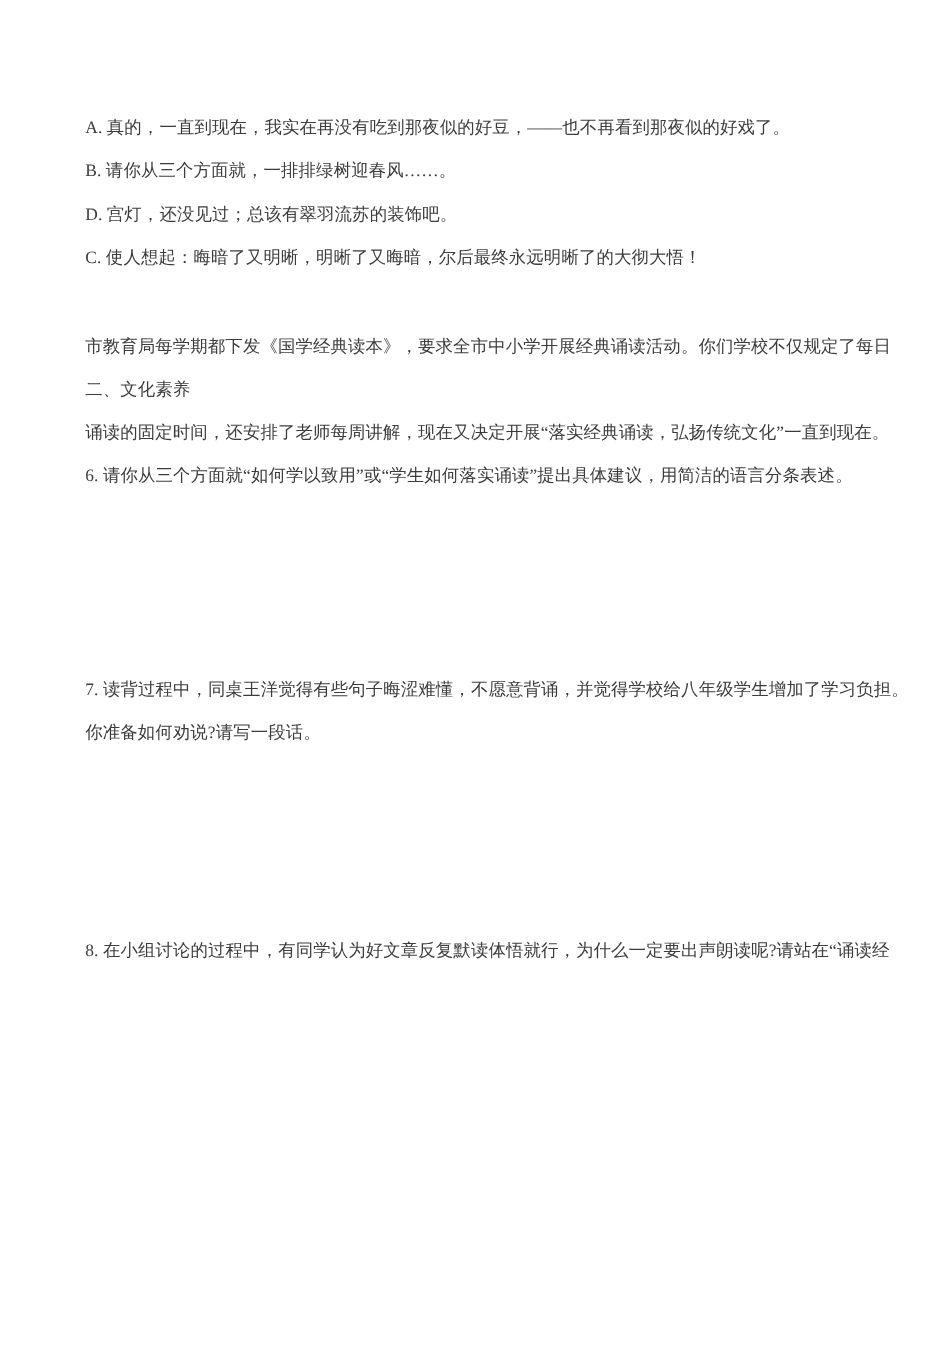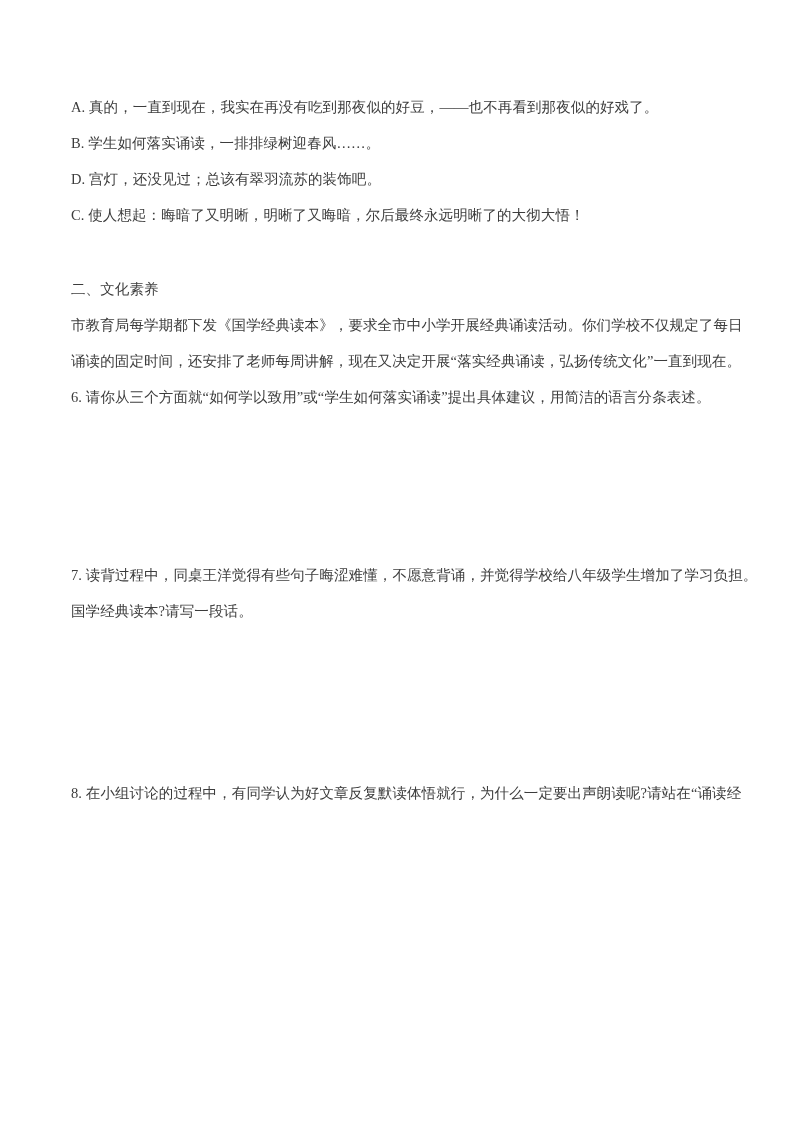--- a/index.html
+++ b/index.html
@@ -34,35 +34,35 @@
   .answer-space-q6 { height: 142px; }
   .answer-space-q7 { height: 146px; }
 </style>
 </head>
 <body>
 
 <div class="page">
   <div class="content">
 
     <p class="line">A. 真的，一直到现在，我实在再没有吃到那夜似的好豆，——也不再看到那夜似的好戏了。</p>
-    <p class="line">B. 学生如何落实诵读，一排排绿树迎春风……。</p>
+    <p class="line">B. 请你从三个方面就，一排排绿树迎春风……。</p>
     <p class="line">D. 宫灯，还没见过；总该有翠羽流苏的装饰吧。</p>
     <p class="line">C. 使人想起：晦暗了又明晰，明晰了又晦暗，尔后最终永远明晰了的大彻大悟！</p>
 
     <div class="answer-space-sm"></div>
 
+    <p class="line">市教育局每学期都下发《国学经典读本》，要求全市中小学开展经典诵读活动。你们学校不仅规定了每日</p>
     <p class="line">二、文化素养</p>
-    <p class="line">市教育局每学期都下发《国学经典读本》，要求全市中小学开展经典诵读活动。你们学校不仅规定了每日</p>
     <p class="line">诵读的固定时间，还安排了老师每周讲解，现在又决定开展“落实经典诵读，弘扬传统文化”一直到现在。</p>
 
     <p class="line">6. 请你从三个方面就“如何学以致用”或“学生如何落实诵读”提出具体建议，用简洁的语言分条表述。</p>
 
     <div class="answer-space-q6"></div>
 
     <p class="line">7. 读背过程中，同桌王洋觉得有些句子晦涩难懂，不愿意背诵，并觉得学校给八年级学生增加了学习负担。</p>
-    <p class="line">国学经典读本?请写一段话。</p>
+    <p class="line">你准备如何劝说?请写一段话。</p>
 
     <div class="answer-space-q7"></div>
 
     <p class="line">8. 在小组讨论的过程中，有同学认为好文章反复默读体悟就行，为什么一定要出声朗读呢?请站在“诵读经</p>
 
   </div>
 </div>
 
 </body></html>

